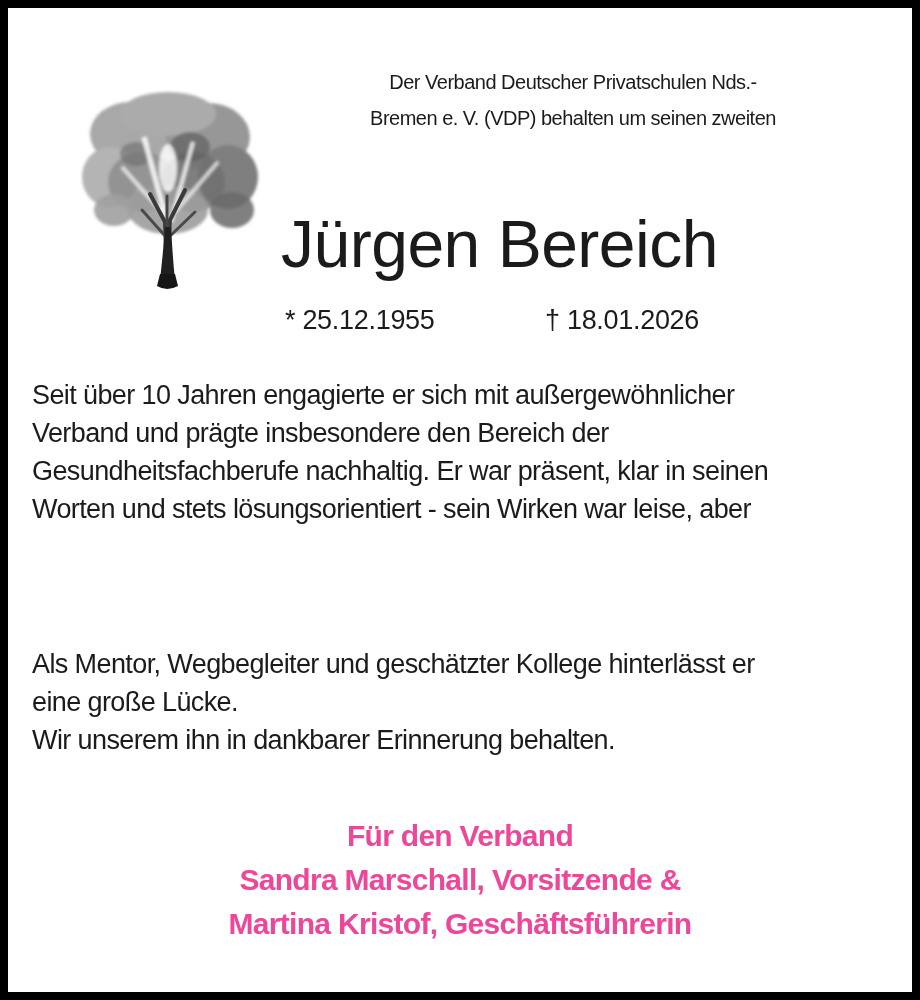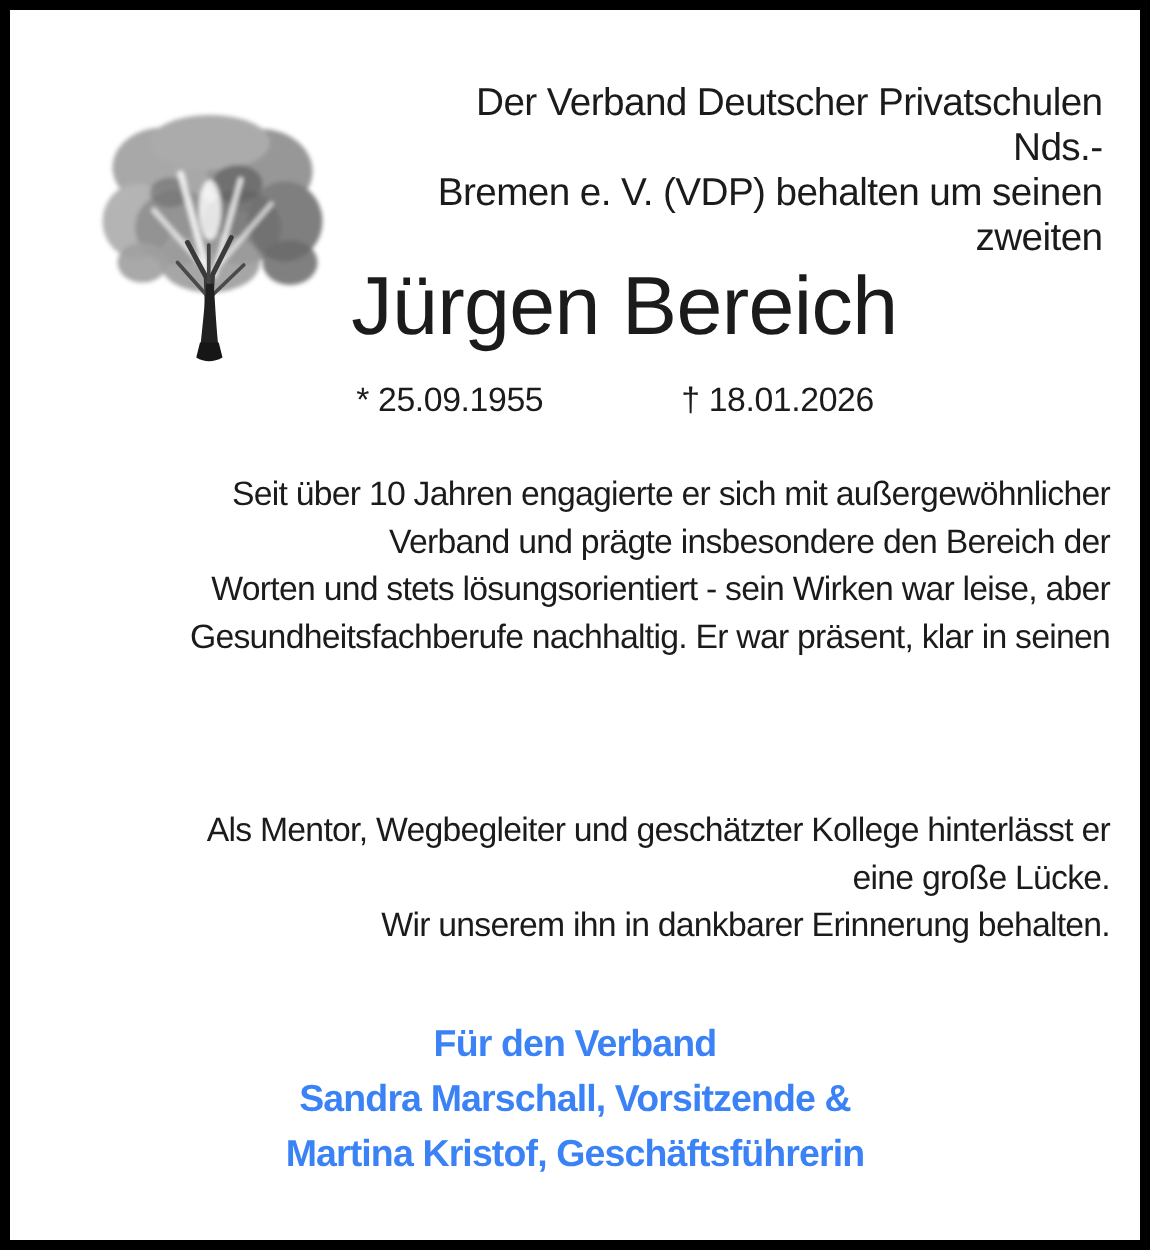--- a/index.html
+++ b/index.html
@@ -16,25 +16,24 @@
   }
   .tree{
     position:absolute;
     left:64px;top:74px;
     width:192px;height:215px;
   }
   .intro{
     position:absolute;
     left:275px;top:56px;
     width:580px;
-    font-size:31px;
+    font-size:20px;
     line-height:36px;
     letter-spacing:-0.5px;
-    text-align:right;
-    margin-left:19px;
+    text-align:center;
   }
   .name{
     position:absolute;
     left:273px;top:196px;
     margin:0;
     font-size:66px;
     font-weight:400;
     line-height:80px;
     letter-spacing:-0.5px;
     white-space:nowrap;
@@ -47,38 +46,38 @@
     line-height:36px;
     letter-spacing:-0.3px;
   }
   .dates .death{
     position:absolute;
     left:260px;top:0;
   }
   .para{
     position:absolute;
     left:24px;right:24px;
-    text-align:right;
+    text-align:left;
     font-size:27px;
     line-height:38px;
     letter-spacing:-0.6px;
   }
   .para div{white-space:nowrap;}
   .p1{top:368px;}
   .p2{top:637px;}
   .signature{
     position:absolute;
     left:24px;right:24px;
     top:806px;
     text-align:center;
     font-size:30px;
     font-weight:700;
     line-height:44px;
     letter-spacing:-0.7px;
-    color:#3b82f6;
+    color:#ec4899;
   }
   .signature div{white-space:nowrap;}
 </style>
 </head>
 <body>
 
 <div class="page">
 
   <div class="tree">
     <svg viewBox="0 0 192 215" width="192" height="215" xmlns="http://www.w3.org/2000/svg" aria-hidden="true">
@@ -118,29 +117,29 @@
   </div>
 
   <div class="intro">
     <div>Der Verband Deutscher Privatschulen Nds.-</div>
     <div>Bremen e. V. (VDP) behalten um seinen zweiten</div>
   </div>
 
   <h1 class="name">Jürgen Bereich</h1>
 
   <div class="dates">
-    <span class="birth">* 25.09.1955</span>
+    <span class="birth">* 25.12.1955</span>
     <span class="death">† 18.01.2026</span>
   </div>
 
   <div class="para p1">
     <div>Seit über 10 Jahren engagierte er sich mit außergewöhnlicher</div>
     <div>Verband und prägte insbesondere den Bereich der</div>
+    <div>Gesundheitsfachberufe nachhaltig. Er war präsent, klar in seinen</div>
     <div>Worten und stets lösungsorientiert - sein Wirken war leise, aber</div>
-    <div>Gesundheitsfachberufe nachhaltig. Er war präsent, klar in seinen</div>
   </div>
 
   <div class="para p2">
     <div>Als Mentor, Wegbegleiter und geschätzter Kollege hinterlässt er</div>
     <div>eine große Lücke.</div>
     <div>Wir unserem ihn in dankbarer Erinnerung behalten.</div>
   </div>
 
   <div class="signature">
     <div>Für den Verband</div>

